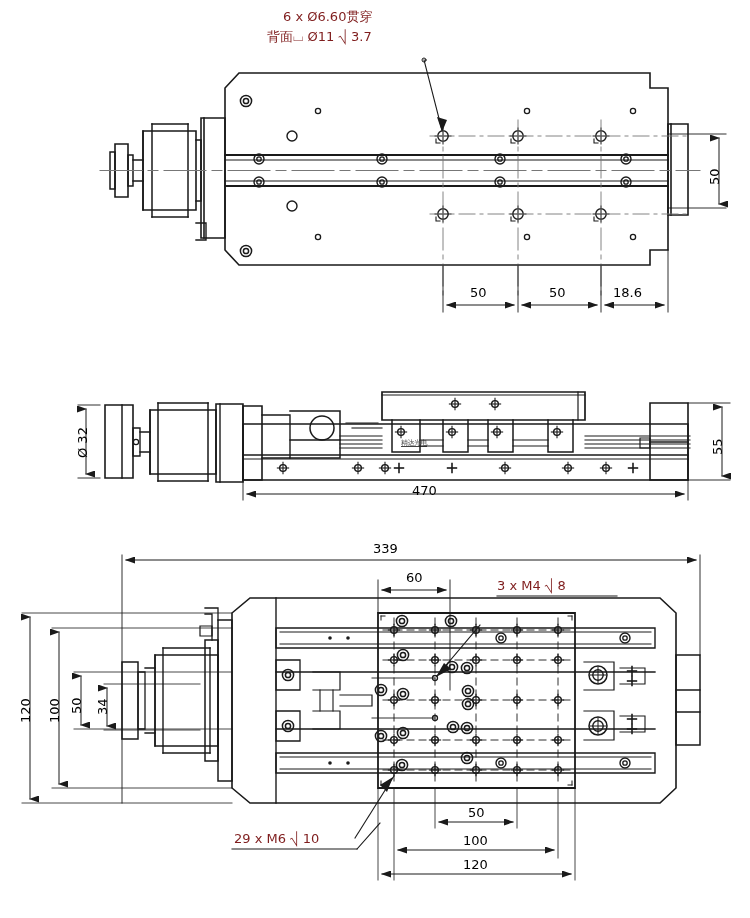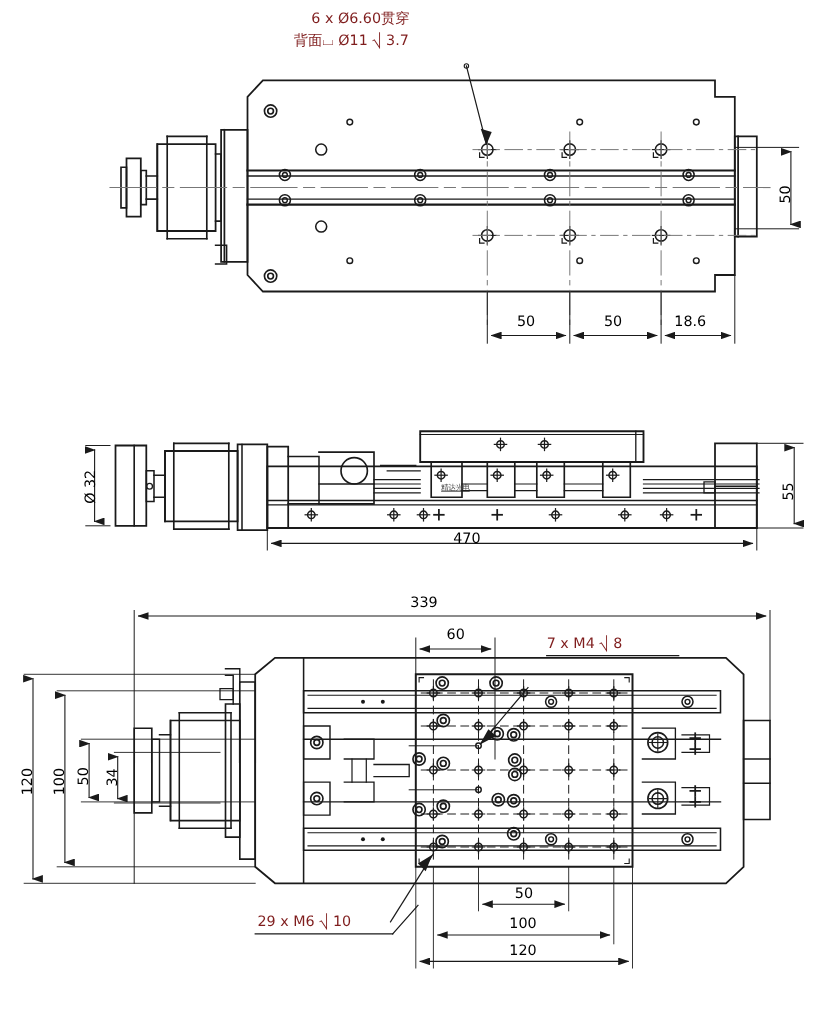--- a/index.html
+++ b/index.html
@@ -448,16 +448,16 @@
 
   <div class="vdim" style="left:18px;top:723px;">120</div>
   <div class="vdim" style="left:47px;top:723px;">100</div>
   <div class="vdim" style="left:69px;top:714px;">50</div>
   <div class="vdim" style="left:95px;top:715px;">34</div>
 
   <div class="dim" style="left:468px;top:805px;">50</div>
   <div class="dim" style="left:463px;top:833px;">100</div>
   <div class="dim" style="left:463px;top:857px;">120</div>
 
-  <div class="note" style="left:497px;top:578px;">7 x M4  ⎷ 8</div>
+  <div class="note" style="left:497px;top:578px;">3 x M4  ⎷ 8</div>
   <div class="note" style="left:234px;top:831px;">29 x M6  ⎷ 10</div>
 
 </div>
 
 </body></html>

